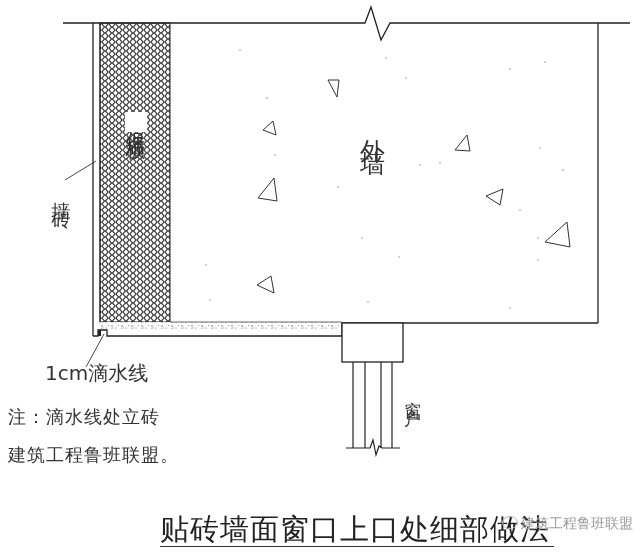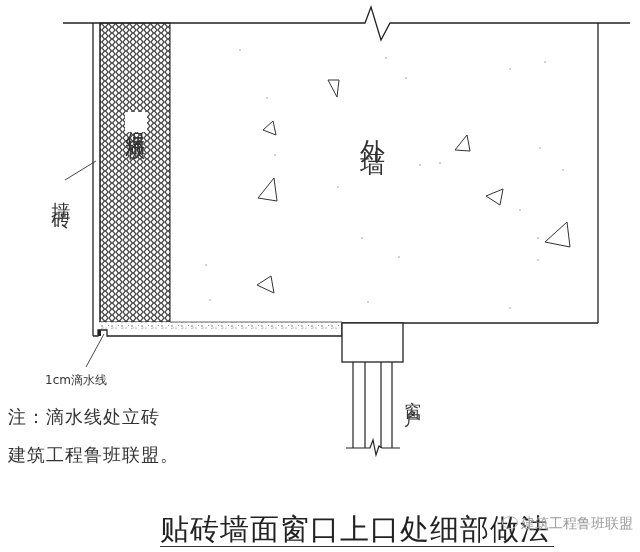--- a/index.html
+++ b/index.html
@@ -101,21 +101,21 @@
   <line x1="65" y1="180" x2="96" y2="161" stroke="#333" stroke-width="0.9"></line>
   <line x1="86" y1="367" x2="104" y2="334" stroke="#333" stroke-width="0.9"></line>
 </svg>
 
 <div class="lbl vert ins-label" style="left:125px; top:112px;">保温板</div>
 
 <div class="lbl vert" style="left:360px; top:120px; font-size:25px; letter-spacing:10px; font-family:'DejaVu Serif','Liberation Serif',serif;">外墙</div>
 
 <div class="lbl vert" style="left:52px; top:186px; font-size:19px; letter-spacing:8px;">墙砖</div>
 
-<div class="lbl" style="left:45px; top:374px; font-size:12px;">1cm滴水线</div>
+<div class="lbl" style="left:45px; top:363px; font-size:20px;">1cm滴水线</div>
 
 <div class="lbl vert" style="left:404px; top:388px; font-size:17px; letter-spacing:8px;">窗户</div>
 
 <div class="note" style="top:389px;margin-top:16px;">注：滴水线处立砖</div>
 <div class="note" style="top:443px;">建筑工程鲁班联盟。</div>
 
 <div class="title">贴砖墙面窗口上口处细部做法</div>
 
 <div class="watermark">
   <span style="display:inline-block;width:14px;height:11px;border:1px solid #bbb;border-radius:50%;margin-right:3px;vertical-align:-1px;"></span><span>建筑工程鲁班联盟</span>

